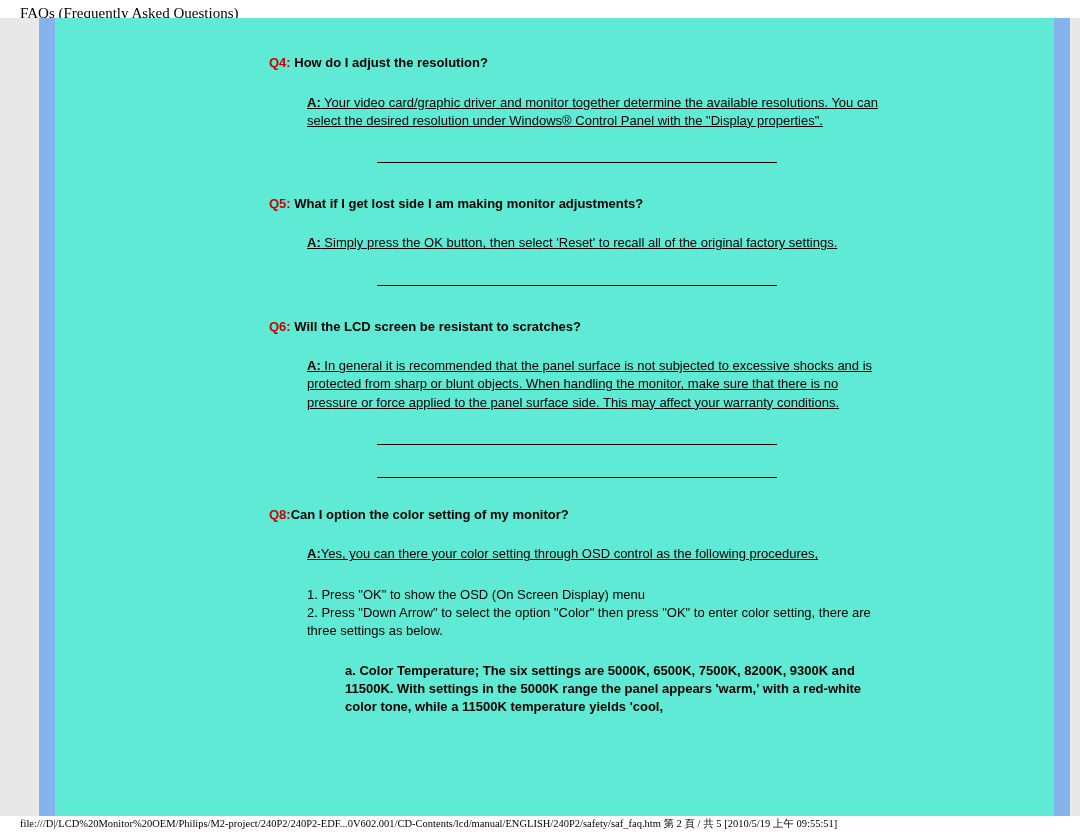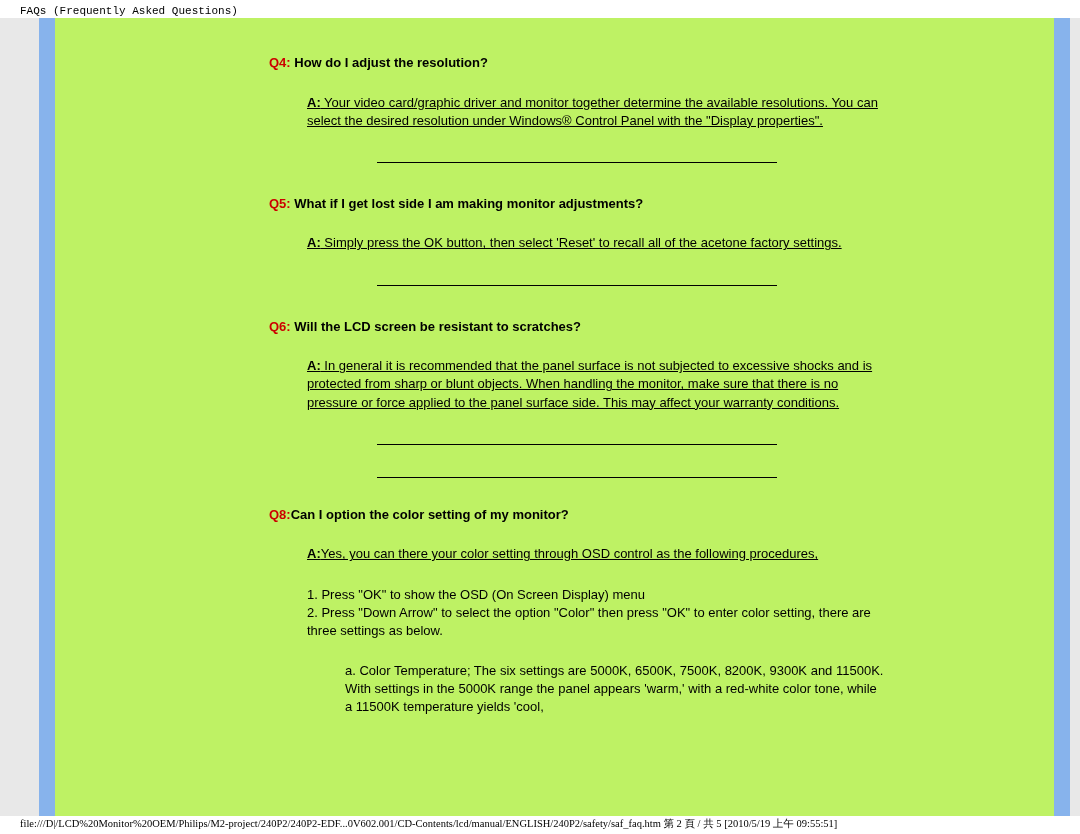--- a/index.html
+++ b/index.html
@@ -8,22 +8,22 @@
     background: #fff;
     width: 1080px;
     height: 834px;
     overflow: hidden;
     position: relative;
   }
   .header-title {
     position: absolute;
     top: 5px;
     left: 20px;
-    font-family: Liberation Mono, monospace;
-    font-size: 11px;
+    font-family: Liberation Serif, serif;
+    font-size: 15px;
     color: #000;
   }
   .outer-frame {
     position: absolute;
     top: 18px;
     left: 0;
     right: 0;
     bottom: 18px;
     background: #e8e8e8;
   }
@@ -42,21 +42,21 @@
     bottom: 0;
     width: 16px;
     background: #87b3ec;
   }
   .page {
     position: absolute;
     left: 55px;
     right: 26px;
     top: 0;
     bottom: 0;
-    background: #bef264;
+    background: #5eead4;
   }
   .content {
     position: absolute;
     left: 214px;
     right: 170px;
     top: 36px;
     bottom: 0;
     overflow: hidden;
   }
   .faq-item {
@@ -97,20 +97,21 @@
     color: #000;
     padding-left: 38px;
     margin-top: 22px;
   }
   .sub-steps {
     font-size: 13px;
     line-height: 1.4;
     color: #000;
     padding-left: 76px;
     margin-top: 22px;
+    font-weight: bold;
   }
   .footer-path {
     position: absolute;
     bottom: 3px;
     left: 20px;
     font-family: Georgia, 'Times New Roman', serif;
     font-size: 10.5px;
     color: #000;
     white-space: nowrap;
   }
@@ -135,21 +136,21 @@
         </div>
       </div>
 
       <hr class="hr">
 
       <div class="faq-item">
         <div class="question">
           <span class="q-label">Q5:</span><span class="q-text"> What if I get lost side I am making monitor adjustments?</span>
         </div>
         <div class="answer">
-          <span class="a-label">A:</span><span> Simply press the OK button, then select 'Reset' to recall all of the acetone factory settings.</span>
+          <span class="a-label">A:</span><span> Simply press the OK button, then select 'Reset' to recall all of the original factory settings.</span>
         </div>
       </div>
 
       <hr class="hr">
 
       <div class="faq-item">
         <div class="question">
           <span class="q-label">Q6:</span><span class="q-text"> Will the LCD screen be resistant to scratches?</span>
         </div>
         <div class="answer">

